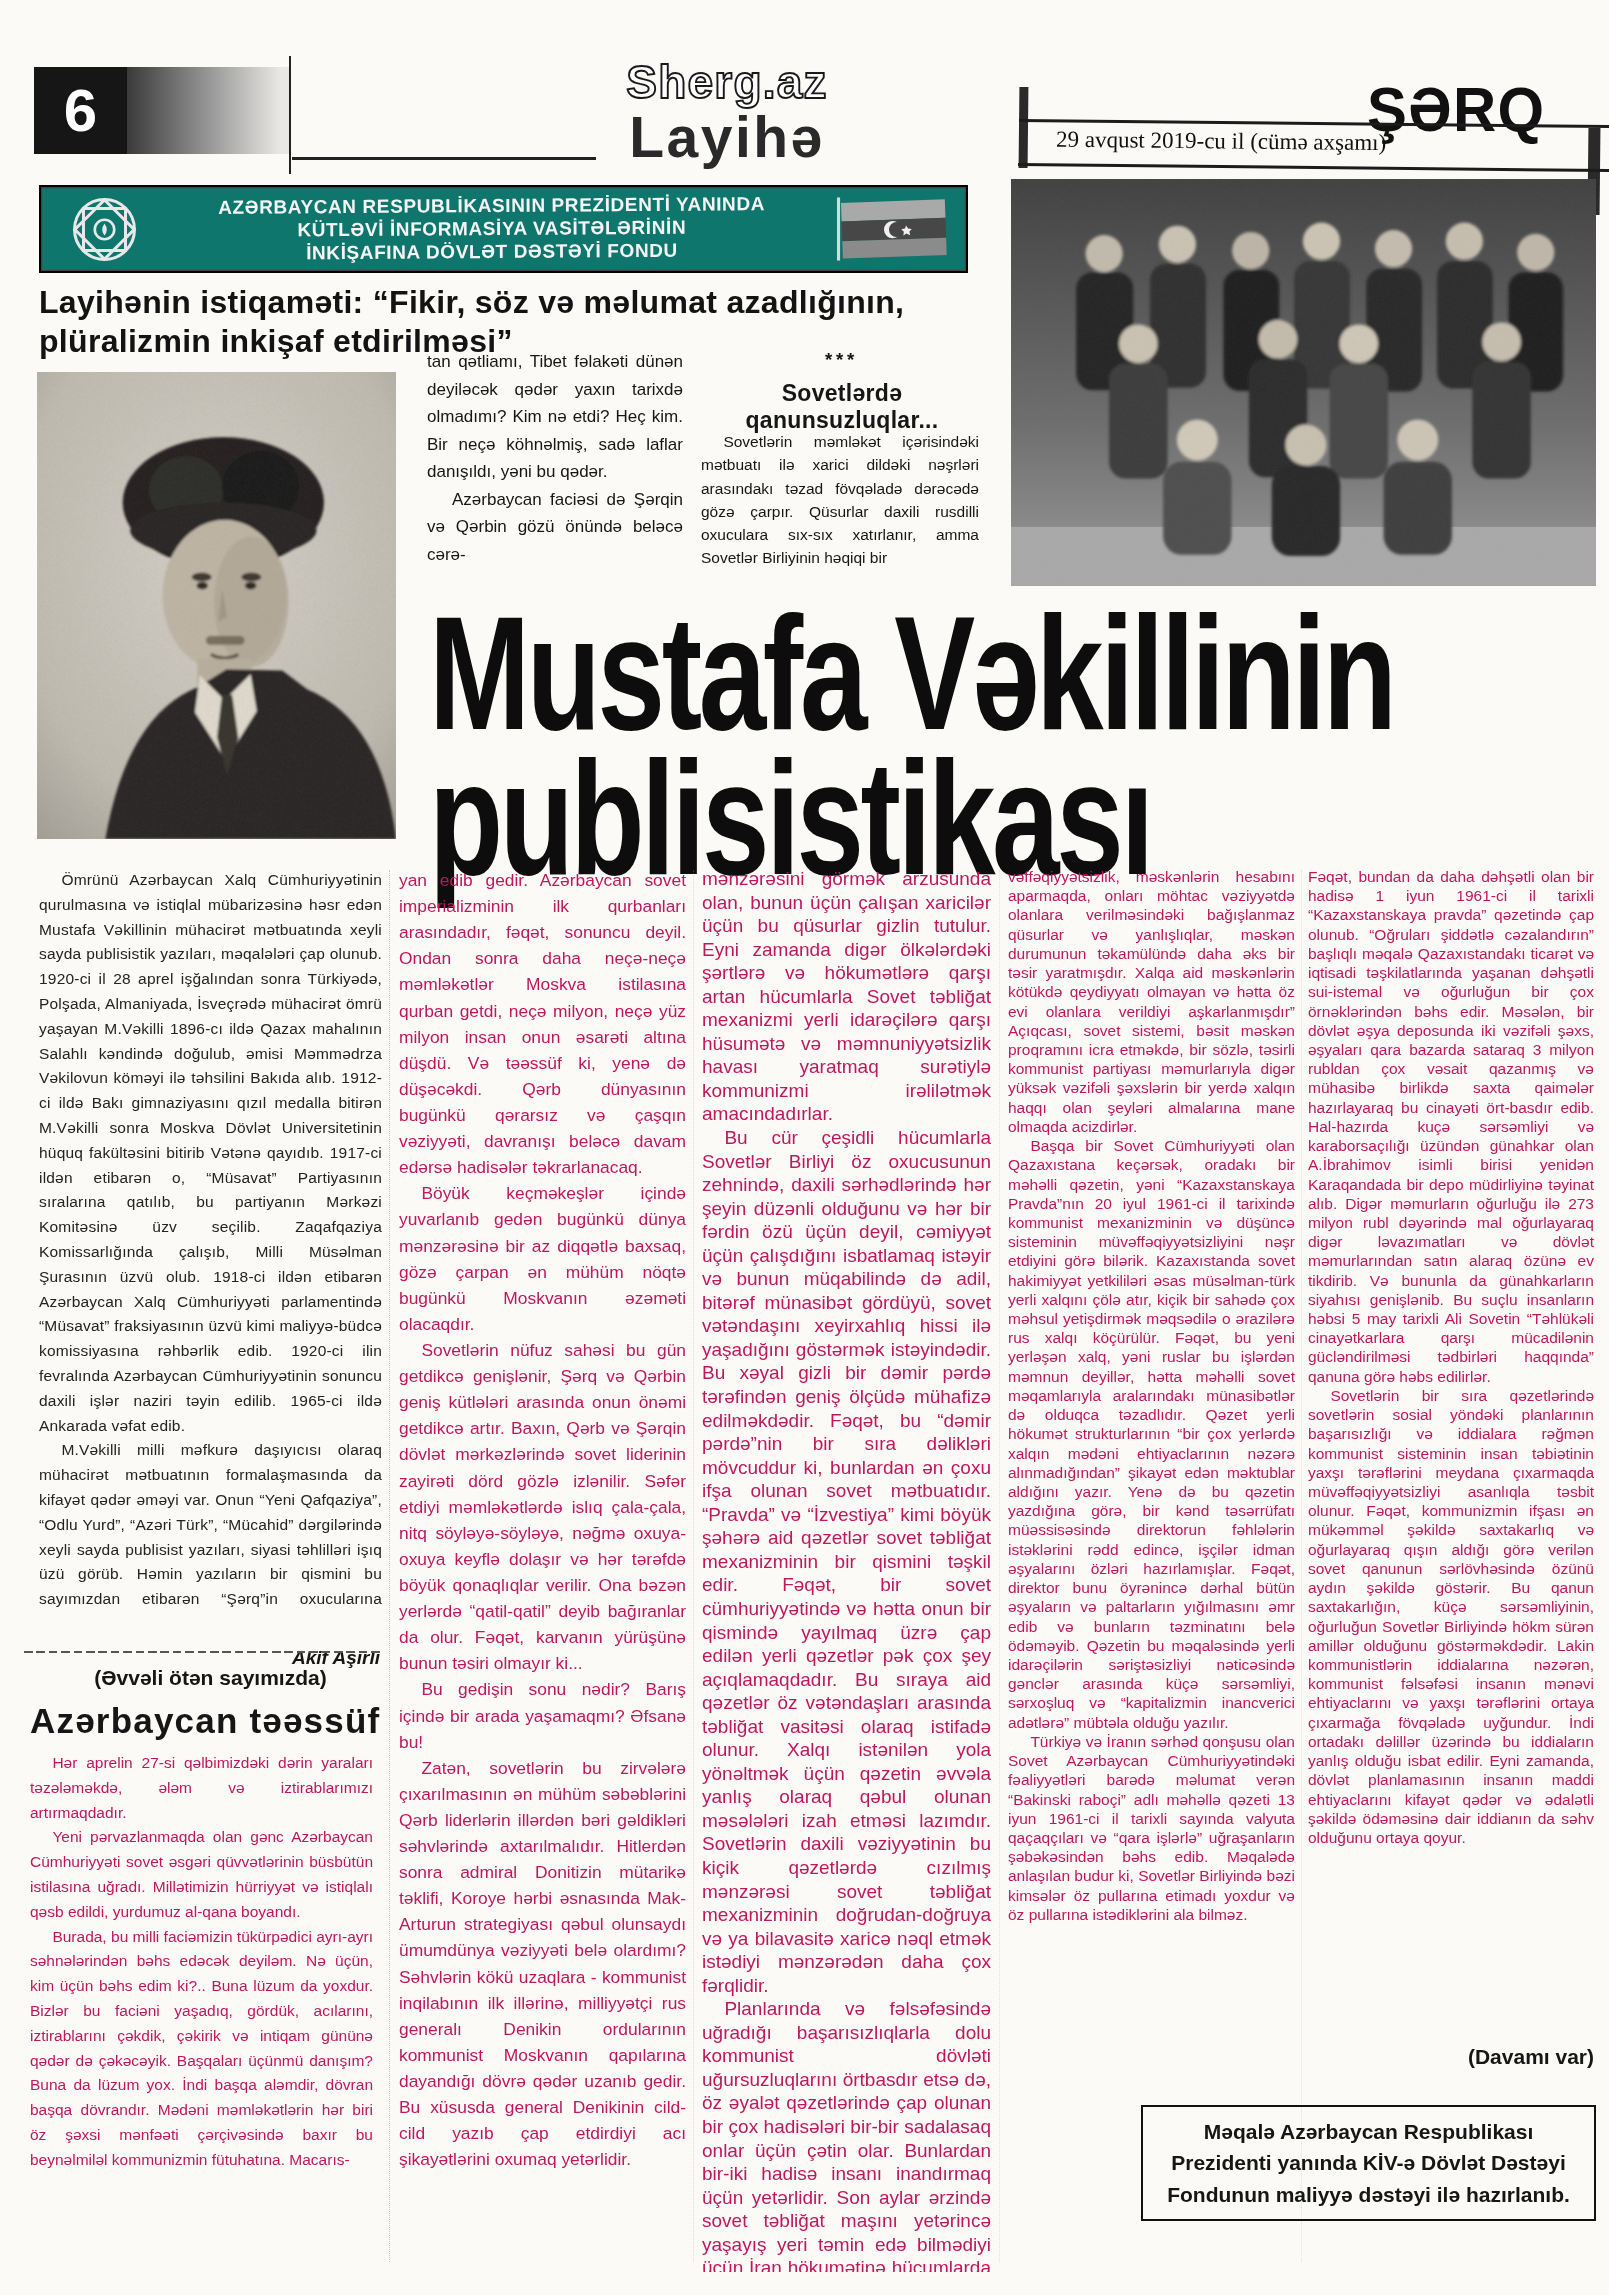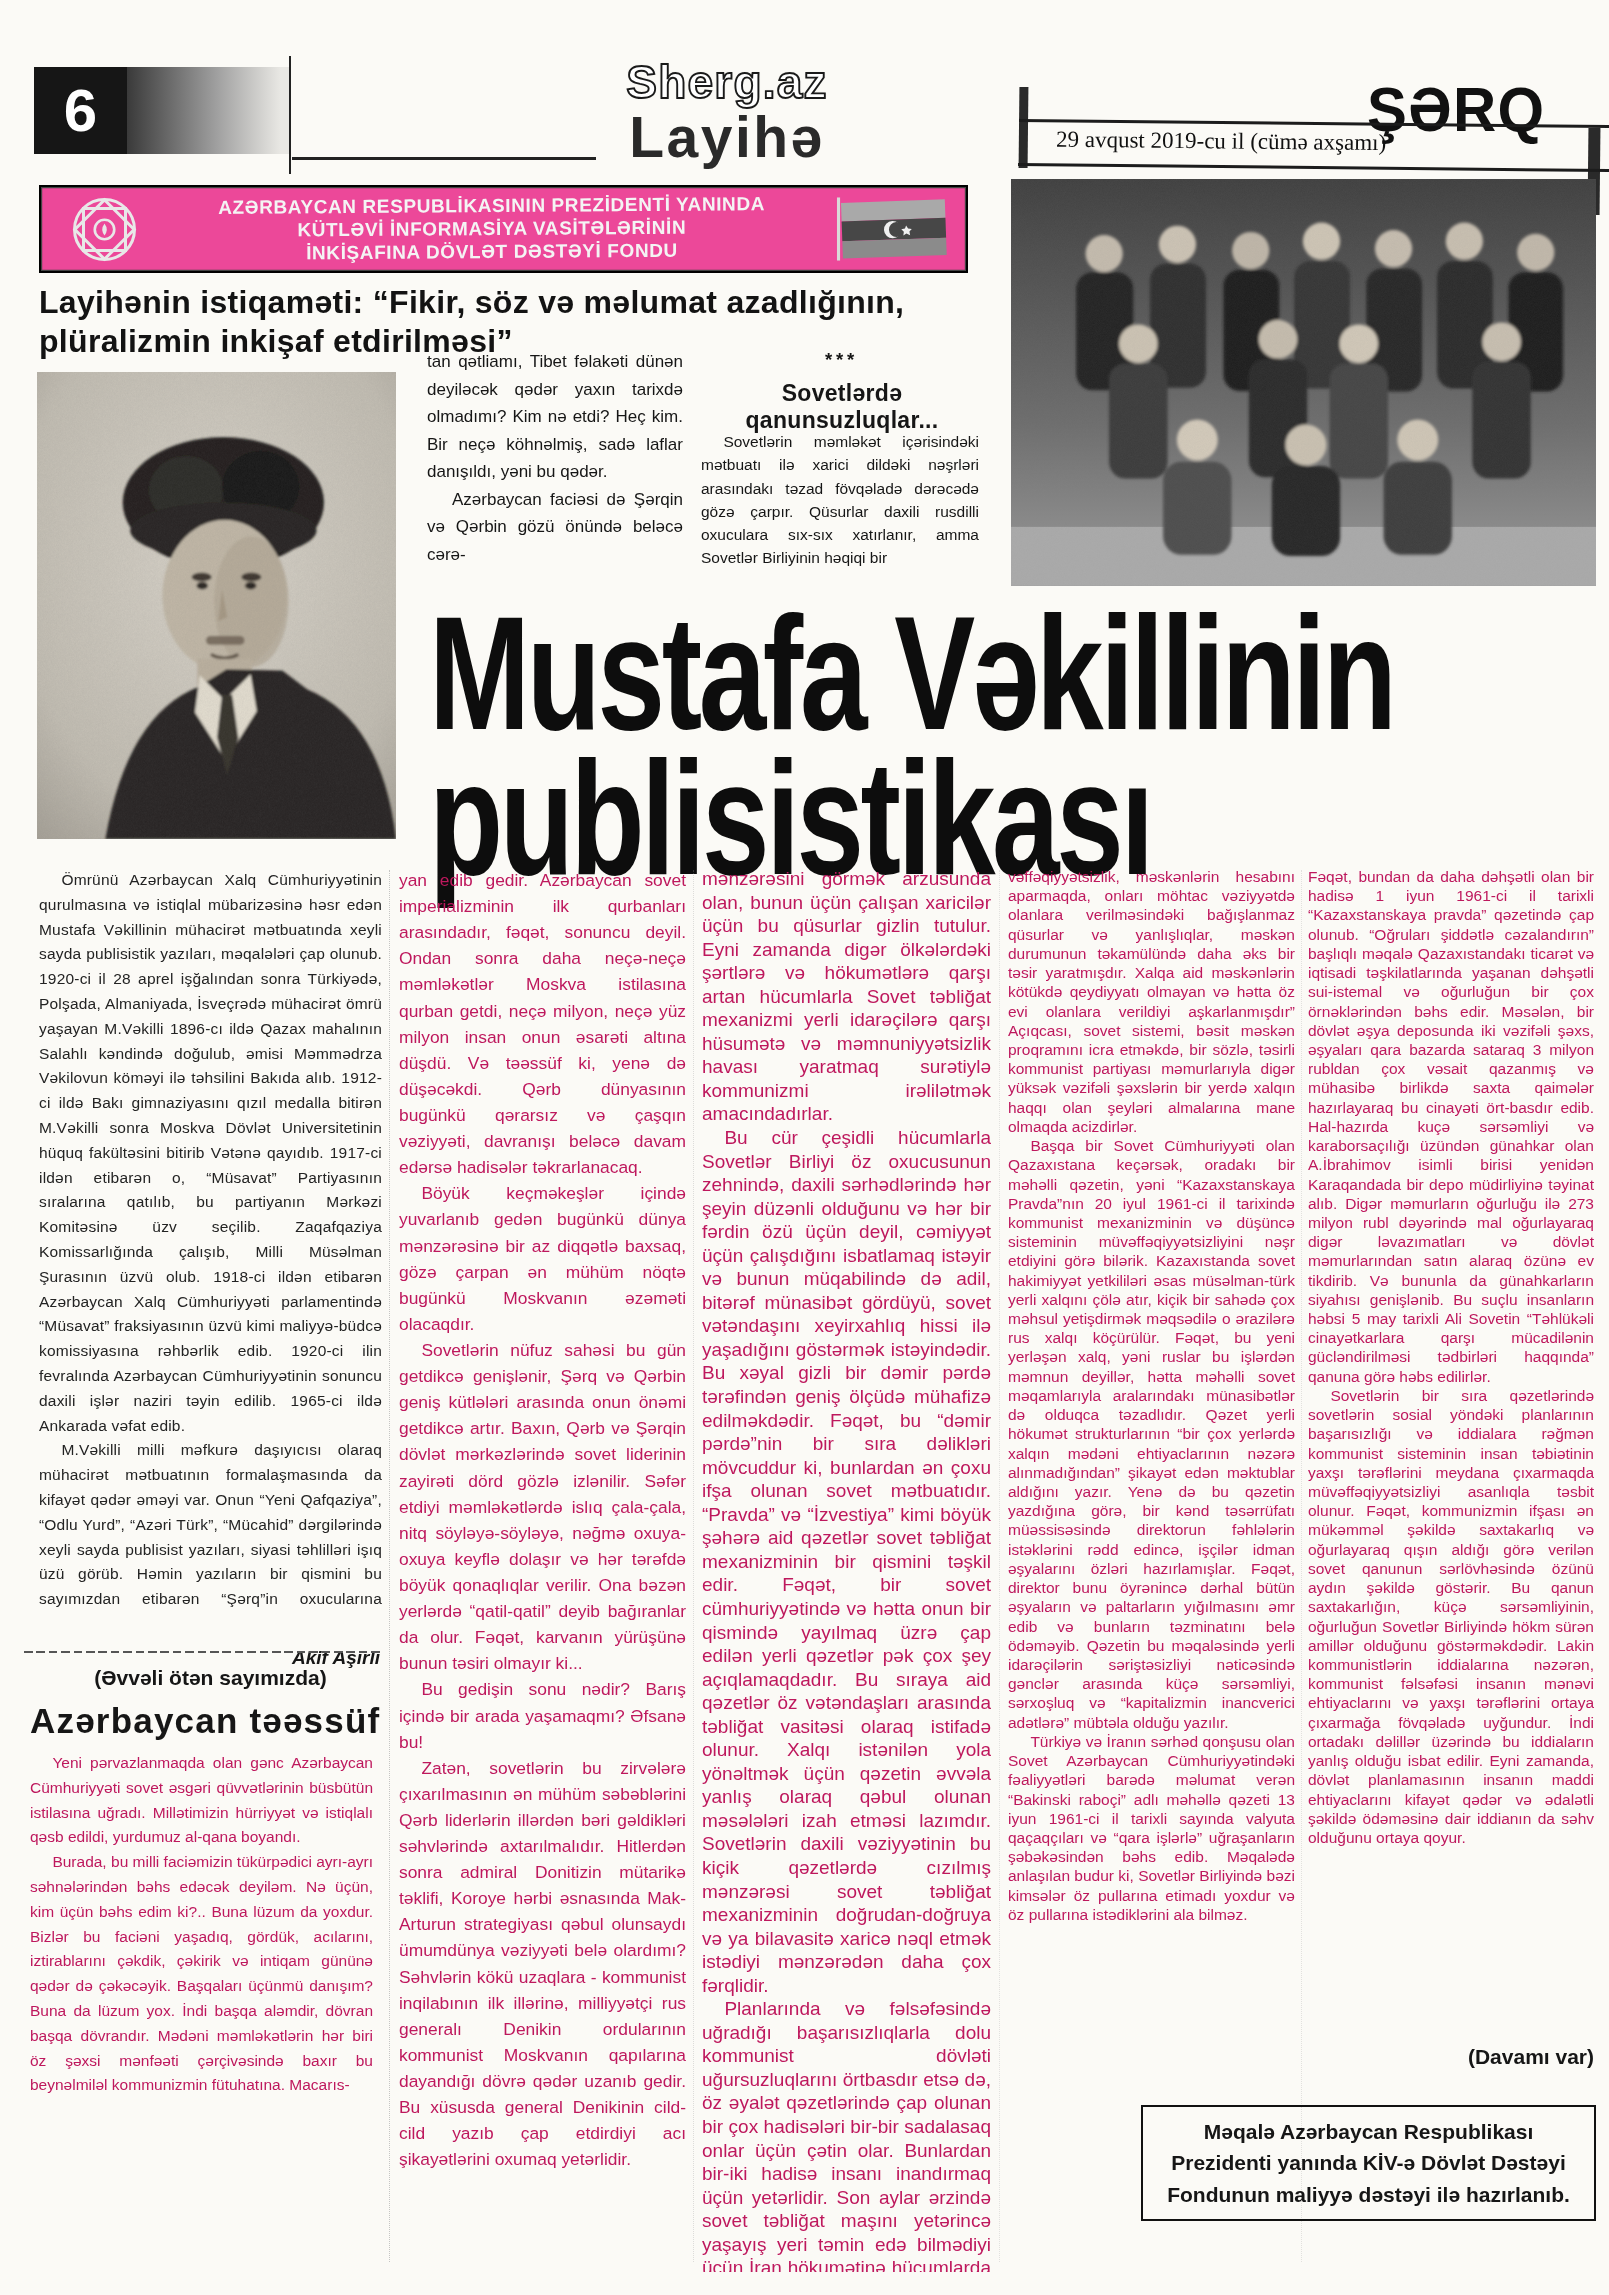--- a/index.html
+++ b/index.html
@@ -21,21 +21,21 @@
                font-size:57px;font-weight:bold;letter-spacing:2.5px;color:#2a2a2a;}
   .masthead{position:absolute;left:1367px;top:73px;width:205px;font-size:57px;font-weight:900;
             letter-spacing:1.2px;color:#111;transform:scale(1.05,1.1);transform-origin:left top;}
   .date-rule-top{position:absolute;left:1019px;top:122px;width:591px;height:3.1px;background:#1c1c1c;transform:rotate(0.6deg);}
   .date-rule-bot{position:absolute;left:1018px;top:166px;width:592px;height:3.1px;background:#1c1c1c;transform:rotate(0.6deg);}
   .date-line{position:absolute;left:1056px;top:129px;width:435px;font-family:"Liberation Serif",serif;
              font-size:23px;color:#111;transform:rotate(0.6deg);}
   .date-tickL{position:absolute;left:1019px;top:87px;width:8.7px;height:81px;background:#2a2a2a;transform:rotate(0.6deg);}
   .date-tickR{position:absolute;left:1588px;top:128px;width:12.4px;height:87px;background:#2a2a2a;transform:rotate(0.6deg);}
   
-  .fund-banner{position:absolute;left:39px;top:185px;width:929px;height:88px;background:#ec4899;
+  .fund-banner{position:absolute;left:39px;top:185px;width:929px;height:88px;background:#0f766e;
                border:2.5px solid #000;display:flex;align-items:center;box-shadow:0 0 0 1.2px #444 inset;}
   .fund-emblem{width:93px;height:75px;margin-left:17.4px;flex:0 0 auto;}
   .fund-text{flex:1;text-align:center;color:#f4f4f4;font-weight:bold;font-size:19px;line-height:1.22;
              letter-spacing:0.6px;text-transform:uppercase;transform:rotate(-0.4deg);}
   .fund-flag{width:118px;height:68px;margin-right:15px;flex:0 0 auto;}
   
   .subtitle{position:absolute;left:39px;top:283px;width:919px;font-size:32px;font-weight:bold;
             line-height:1.22;color:#131313;letter-spacing:0.3px;}
   
   .portrait{position:absolute;left:37px;top:372px;width:359px;height:467px;background:#cfcbc2;overflow:hidden;}
@@ -250,20 +250,21 @@
 
   <div class="col bio indent-first" data-name="intro-bio-column">
       <p data-name="paragraph">Ömrünü Azərbaycan Xalq Cümhuriyyətinin qurulmasına və istiqlal mübarizəsinə həsr edən Mustafa Vəkillinin mühacirət mətbuatında xeyli sayda publisistik yazıları, məqalələri çap olunub. 1920-ci il 28 aprel işğalından sonra Türkiyədə, Polşada, Almaniyada, İsveçrədə mühacirət ömrü yaşayan M.Vəkilli 1896-cı ildə Qazax mahalının Salahlı kəndində doğulub, əmisi Məmmədrza Vəkilovun köməyi ilə təhsilini Bakıda alıb. 1912-ci ildə Bakı gimnaziyasını qızıl medalla bitirən M.Vəkilli sonra Moskva Dövlət Universitetinin hüquq fakültəsini bitirib Vətənə qayıdıb. 1917-ci ildən etibarən o, “Müsavat” Partiyasının sıralarına qatılıb, bu partiyanın Mərkəzi Komitəsinə üzv seçilib. Zaqafqaziya Komissarlığında çalışıb, Milli Müsəlman Şurasının üzvü olub. 1918-ci ildən etibarən Azərbaycan Xalq Cümhuriyyəti parlamentində “Müsavat” fraksiyasının üzvü kimi maliyyə-büdcə komissiyasına rəhbərlik edib. 1920-ci ilin fevralında Azərbaycan Cümhuriyyətinin sonuncu daxili işlər naziri təyin edilib. 1965-ci ildə Ankarada vəfat edib.</p>
       <p data-name="paragraph">M.Vəkilli milli məfkurə daşıyıcısı olaraq mühacirət mətbuatının formalaşmasında da kifayət qədər əməyi var. Onun “Yeni Qafqaziya”, “Odlu Yurd”, “Azəri Türk”, “Mücahid” dərgilərində xeyli sayda publisist yazıları, siyasi təhlilləri işıq üzü görüb. Həmin yazıların bir qismini bu sayımızdan etibarən “Şərq”in oxucularına təqdim edirik.</p>
     </div>
   <div class="byline" data-name="author-byline">Akif Aşırlı</div>
   <div class="col1-divider" data-name="column1-divider"></div>
   <div class="prev-note" data-name="continuation-note">(Əvvəli ötən sayımızda)</div>
   <div class="section-title" data-name="section-title">Azərbaycan təəssüf</div>
   <div class="col istila indent-first" data-name="body-column-1">
+      <p data-name="paragraph">Hər aprelin 27-si qəlbimizdəki dərin yaraları təzələməkdə, ələm və iztirablarımızı artırmaqdadır.</p>
       <p data-name="paragraph">Yeni pərvazlanmaqda olan gənc Azərbaycan Cümhuriyyəti sovet əsgəri qüvvətlərinin büsbütün istilasına uğradı. Millətimizin hürriyyət və istiqlalı qəsb edildi, yurdumuz al-qana boyandı.</p>
       <p data-name="paragraph">Burada, bu milli faciəmizin tükürpədici ayrı-ayrı səhnələrindən bəhs edəcək deyiləm. Nə üçün, kim üçün bəhs edim ki?.. Buna lüzum da yoxdur. Bizlər bu faciəni yaşadıq, gördük, acılarını, iztirablarını çəkdik, çəkirik və intiqam gününə qədər də çəkəcəyik. Başqaları üçünmü danışım? Buna da lüzum yox. İndi başqa aləmdir, dövran başqa dövrandır. Mədəni məmləkətlərin hər biri öz şəxsi mənfəəti çərçivəsində baxır bu beynəlmiləl kommunizmin fütuhatına. Macarıs-</p>
     </div>
 
   <div class="col c2" data-name="body-column-2">
       <p data-name="paragraph">yan edib gedir. Azərbaycan sovet imperializminin ilk qurbanları arasındadır, fəqət, sonuncu deyil. Ondan sonra daha neçə-neçə məmləkətlər Moskva istilasına qurban getdi, neçə milyon, neçə yüz milyon insan onun əsarəti altına düşdü. Və təəssüf ki, yenə də düşəcəkdi. Qərb dünyasının bugünkü qərarsız və çaşqın vəziyyəti, davranışı beləcə davam edərsə hadisələr təkrarlanacaq.</p>
       <p data-name="paragraph">Böyük keçməkeşlər içində yuvarlanıb gedən bugünkü dünya mənzərəsinə bir az diqqətlə baxsaq, gözə çarpan ən mühüm nöqtə bugünkü Moskvanın əzəməti olacaqdır.</p>
       <p data-name="paragraph">Sovetlərin nüfuz sahəsi bu gün getdikcə genişlənir, Şərq və Qərbin geniş kütlələri arasında onun önəmi getdikcə artır. Baxın, Qərb və Şərqin dövlət mərkəzlərində sovet liderinin zayirəti dörd gözlə izlənilir. Səfər etdiyi məmləkətlərdə islıq çala-çala, nitq söyləyə-söyləyə, nəğmə oxuya-oxuya keyflə dolaşır və hər tərəfdə böyük qonaqlıqlar verilir. Ona bəzən yerlərdə “qatil-qatil” deyib bağıranlar da olur. Fəqət, karvanın yürüşünə bunun təsiri olmayır ki...</p>
       <p data-name="paragraph">Bu gedişin sonu nədir? Barış içində bir arada yaşamaqmı? Əfsanə bu!</p>
       <p data-name="paragraph">Zatən, sovetlərin bu zirvələrə çıxarılmasının ən mühüm səbəblərini Qərb liderlərin illərdən bəri gəldikləri səhvlərində axtarılmalıdır. Hitlerdən sonra admiral Donitizin mütarikə təklifi, Koroye hərbi əsnasında Mak-Arturun strategiyası qəbul olunsaydı ümumdünya vəziyyəti belə olardımı? Səhvlərin kökü uzaqlara - kommunist inqilabının ilk illərinə, milliyyətçi rus generalı Denikin ordularının kommunist Moskvanın qapılarına dayandığı dövrə qədər uzanıb gedir. Bu xüsusda general Denikinin cild-cild yazıb çap etdirdiyi acı şikayətlərini oxumaq yetərlidir.</p>

